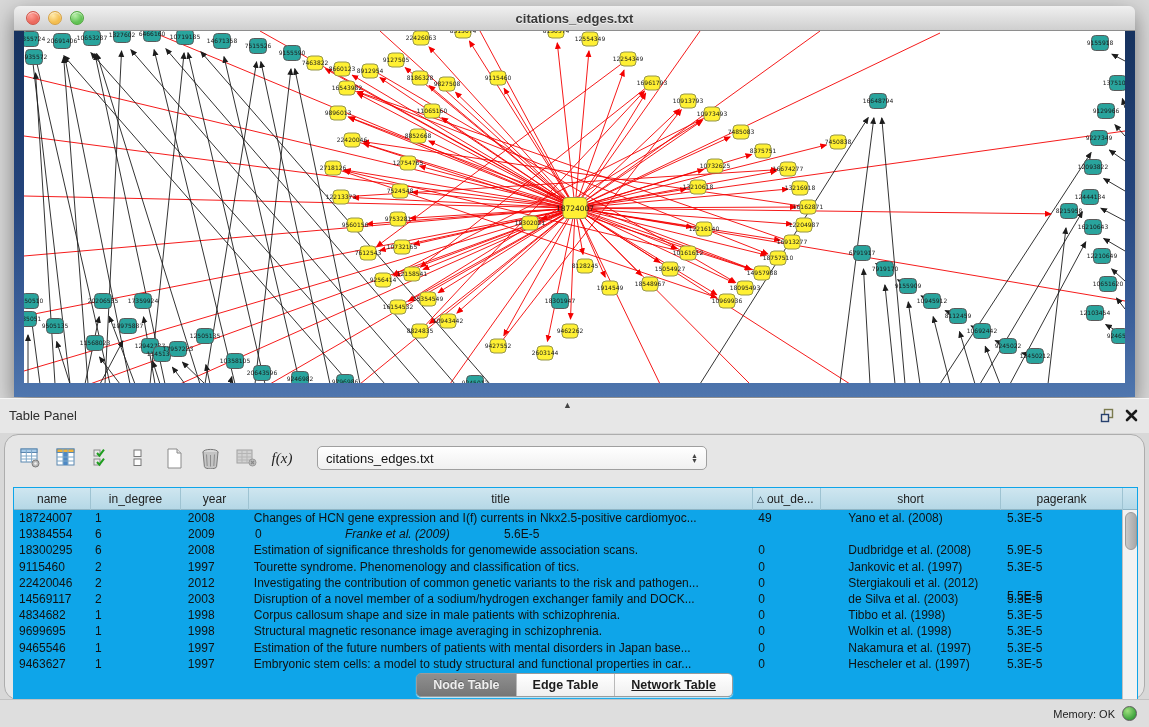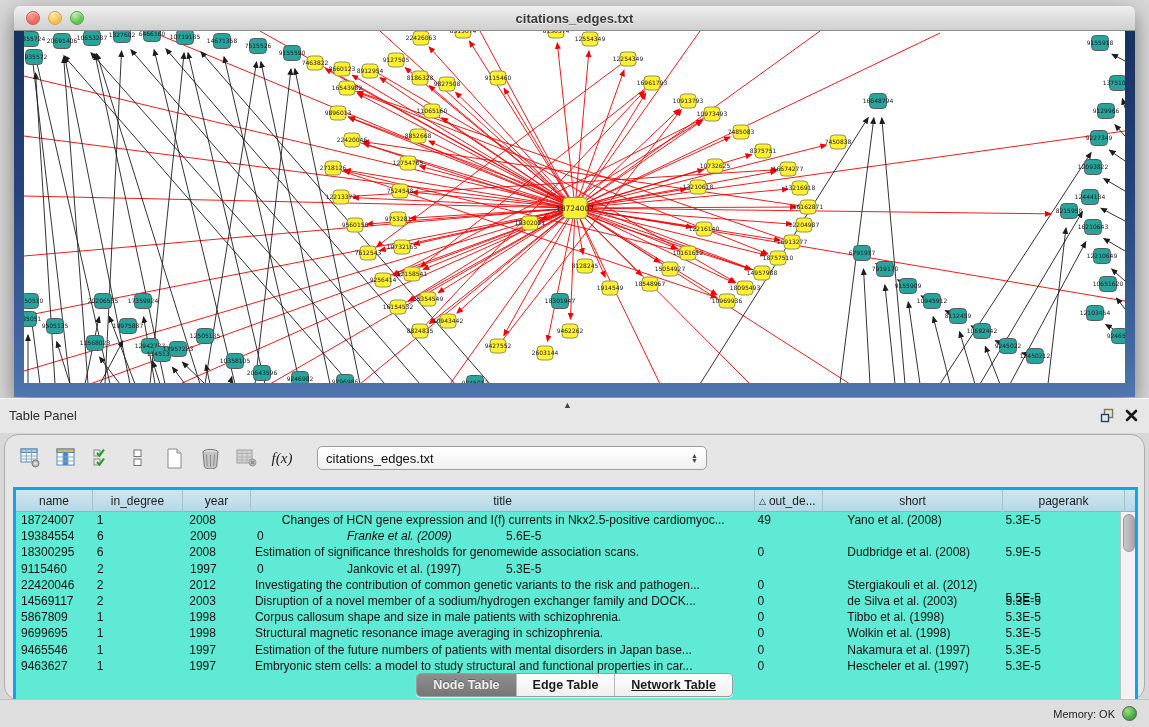--- a/index.html
+++ b/index.html
@@ -30,21 +30,21 @@
 
   .tp-panel{position:absolute;left:4px;top:434px;width:1139px;height:264px;background:#e6e6e6;border:1px solid #adadad;border-radius:14px;}
   .toolbar{position:absolute;left:0;top:0;right:0;height:46px;display:flex;align-items:center;}
   .tb-icon{margin-left:14px;width:22px;height:22px;display:flex;align-items:center;justify-content:center;cursor:pointer;}
   .tb-fx{font-family:"Liberation Serif",serif;font-style:italic;font-size:15px;color:#222;}
   .net-select{margin-left:24px;width:390px;height:24px;background:linear-gradient(#ffffff,#f0f0f0);
     border:1px solid #9f9f9f;border-radius:5px;display:flex;align-items:center;font-size:13px;color:#111;
     padding:0 8px;box-sizing:border-box;justify-content:space-between;cursor:pointer;}
   .stepper{display:flex;flex-direction:column;line-height:5px;font-size:7px;color:#444;}
 
-  .grid-table{position:absolute;left:8px;top:52px;width:1125px;height:228px;background:#5eead4;border:3px solid #0ea5e9;box-sizing:border-box;}
+  .grid-table{position:absolute;left:8px;top:52px;width:1125px;height:228px;background:#0ea5e9;border:1px solid #0ea5e9;box-sizing:border-box;}
   .g-header{display:flex;height:22px;background:linear-gradient(#cfe6f0,#b5d8e6);border-bottom:1px solid #8fb4c4;box-sizing:border-box;}
   .g-h-cell{height:22px;box-sizing:border-box;border-right:1px solid #9ec3d2;display:flex;align-items:center;justify-content:center;font-size:12px;color:#1c1c1c;overflow:hidden;white-space:nowrap;cursor:pointer;}
   .g-h-cell.sorted{justify-content:flex-start;padding-left:4px;}
   .sort-tri{font-size:9px;margin-right:3px;color:#123;}
   .g-body{position:absolute;left:0;top:22px;right:15px;bottom:0;overflow:hidden;}
   .g-row{display:flex;height:16.2px;align-items:center;cursor:default;}
   .g-cell{box-sizing:border-box;font-size:12px;color:#111;white-space:nowrap;overflow:hidden;height:16.2px;line-height:16.2px;}
   .scrollbar{position:absolute;right:0;top:22px;width:15px;bottom:0;background:#f2f2f2;border-left:1px solid #c0c0c0;box-sizing:border-box;}
   .thumb{position:absolute;left:2px;top:2px;width:10px;height:36px;border-radius:6px;background:linear-gradient(90deg,#c9c9c9,#a8a8a8);border:1px solid #9a9a9a;cursor:pointer;}
 
@@ -567,21 +567,21 @@
           </div>
           <div class="g-h-cell" style="width: 122px;">
             <span>pagerank</span>
           </div>
         </div>
       <div class="g-body" id="g-body">
           <div class="g-row">
             <div class="g-cell" style="width: 77px; padding-left: 5px;">18724007</div>
             <div class="g-cell" style="width: 90px; padding-left: 4px;">1</div>
             <div class="g-cell" style="width: 68px; padding-left: 7px;">2008</div>
-            <div class="g-cell" style="width: 504px; padding-left: 5px; text-align: center;">Changes of HCN gene expression and I(f) currents in Nkx2.5-positive cardiomyoc...</div>
+            <div class="g-cell" style="width: 504px; padding-left: 5px;">Changes of HCN gene expression and I(f) currents in Nkx2.5-positive cardiomyoc...</div>
             <div class="g-cell" style="width: 68px; padding-left: 6px;">49</div>
             <div class="g-cell" style="width: 180px; padding-left: 28px;">Yano et al. (2008)</div>
             <div class="g-cell" style="width: 122px; padding-left: 7px;">5.3E-5</div>
           </div>
           <div class="g-row">
             <div class="g-cell" style="width: 77px; padding-left: 5px;">19384554</div>
             <div class="g-cell" style="width: 90px; padding-left: 4px;">6</div>
             <div class="g-cell" style="width: 68px; padding-left: 7px;">2009</div>
             <div class="g-cell" style="width: 68px; padding-left: 6px;">0</div>
             <div class="g-cell" style="width: 180px; padding-left: 28px; font-style: italic;">Franke et al. (2009)</div>
@@ -593,20 +593,21 @@
             <div class="g-cell" style="width: 68px; padding-left: 7px;">2008</div>
             <div class="g-cell" style="width: 504px; padding-left: 5px;">Estimation of significance thresholds for genomewide association scans.</div>
             <div class="g-cell" style="width: 68px; padding-left: 6px;">0</div>
             <div class="g-cell" style="width: 180px; padding-left: 28px;">Dudbridge et al. (2008)</div>
             <div class="g-cell" style="width: 122px; padding-left: 7px;">5.9E-5</div>
           </div>
           <div class="g-row">
             <div class="g-cell" style="width: 77px; padding-left: 5px;">9115460</div>
             <div class="g-cell" style="width: 90px; padding-left: 4px;">2</div>
             <div class="g-cell" style="width: 68px; padding-left: 7px;">1997</div>
+            <div class="g-cell" style="width: 504px; padding-left: 5px;">Tourette syndrome. Phenomenology and classification of tics.</div>
             <div class="g-cell" style="width: 68px; padding-left: 6px;">0</div>
             <div class="g-cell" style="width: 180px; padding-left: 28px;">Jankovic et al. (1997)</div>
             <div class="g-cell" style="width: 122px; padding-left: 7px;">5.3E-5</div>
           </div>
           <div class="g-row">
             <div class="g-cell" style="width: 77px; padding-left: 5px;">22420046</div>
             <div class="g-cell" style="width: 90px; padding-left: 4px;">2</div>
             <div class="g-cell" style="width: 68px; padding-left: 7px;">2012</div>
             <div class="g-cell" style="width: 504px; padding-left: 5px;">Investigating the contribution of common genetic variants to the risk and pathogen...</div>
             <div class="g-cell" style="width: 68px; padding-left: 6px;">0</div>
@@ -616,21 +617,21 @@
           <div class="g-row">
             <div class="g-cell" style="width: 77px; padding-left: 5px;">14569117</div>
             <div class="g-cell" style="width: 90px; padding-left: 4px;">2</div>
             <div class="g-cell" style="width: 68px; padding-left: 7px;">2003</div>
             <div class="g-cell" style="width: 504px; padding-left: 5px;">Disruption of a novel member of a sodium/hydrogen exchanger family and DOCK...</div>
             <div class="g-cell" style="width: 68px; padding-left: 6px;">0</div>
             <div class="g-cell" style="width: 180px; padding-left: 28px;">de Silva et al. (2003)</div>
             <div class="g-cell" style="width: 122px; padding-left: 7px;">5.3E-5</div>
           </div>
           <div class="g-row">
-            <div class="g-cell" style="width: 77px; padding-left: 5px;">5867809</div>
+            <div class="g-cell" style="width: 77px; padding-left: 5px;">4834682</div>
             <div class="g-cell" style="width: 90px; padding-left: 4px;">1</div>
             <div class="g-cell" style="width: 68px; padding-left: 7px;">1998</div>
             <div class="g-cell" style="width: 504px; padding-left: 5px;">Corpus callosum shape and size in male patients with schizophrenia.</div>
             <div class="g-cell" style="width: 68px; padding-left: 6px;">0</div>
             <div class="g-cell" style="width: 180px; padding-left: 28px;">Tibbo et al. (1998)</div>
             <div class="g-cell" style="width: 122px; padding-left: 7px;">5.3E-5</div>
           </div>
           <div class="g-row">
             <div class="g-cell" style="width: 77px; padding-left: 5px;">9699695</div>
             <div class="g-cell" style="width: 90px; padding-left: 4px;">1</div>

